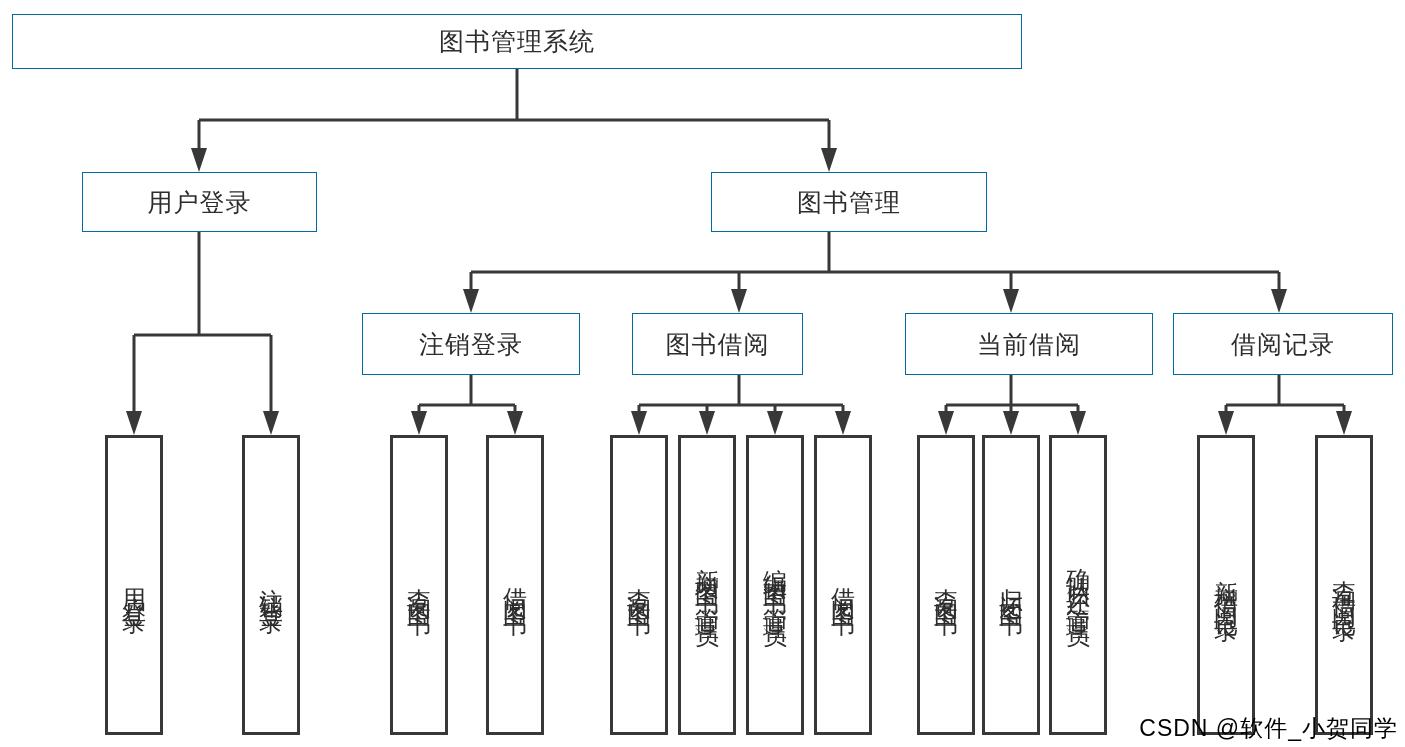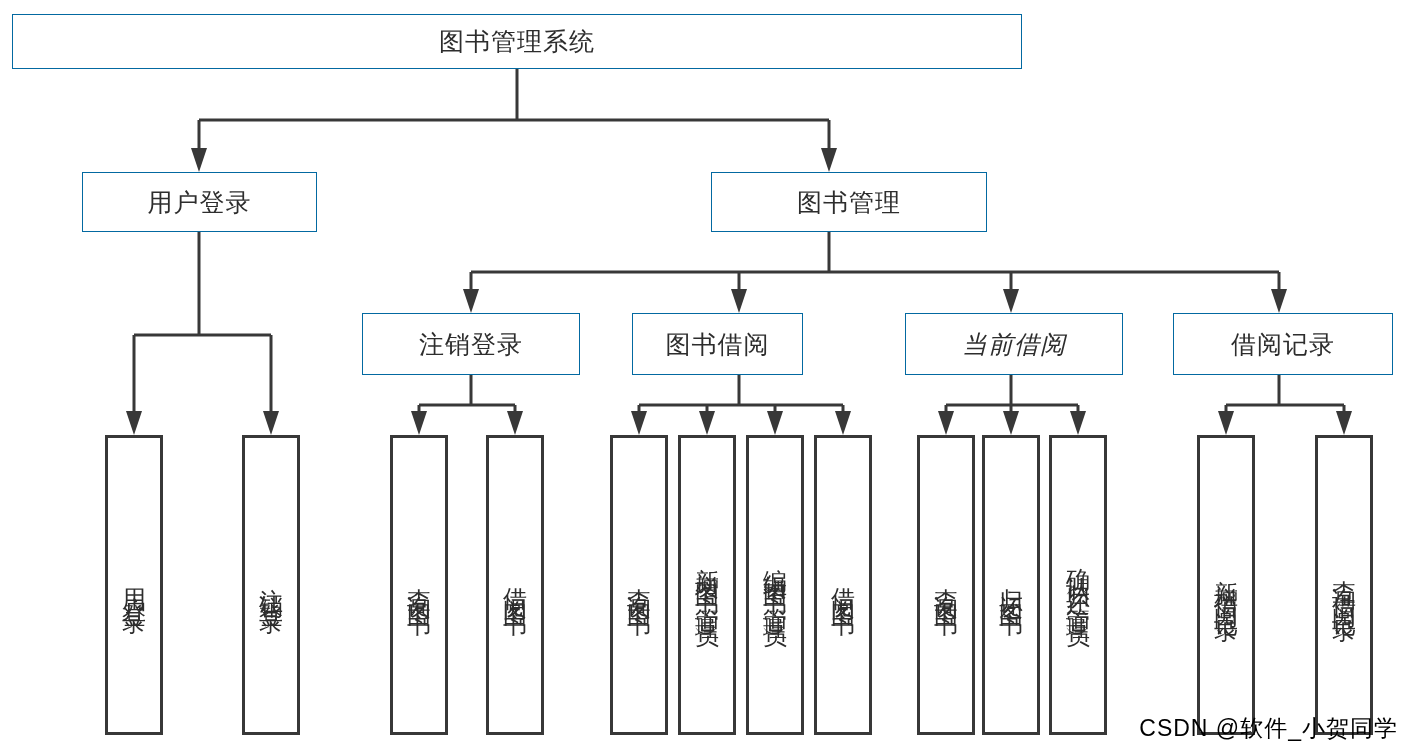--- a/index.html
+++ b/index.html
@@ -117,21 +117,21 @@
     <polygon class="carrow" points="1344,435 1336,411 1352,411"></polygon>
   </svg>
 
   <div class="node" style="left:12px; top:14px; width:1010px; height:55px;">图书管理系统</div>
 
   <div class="node" style="left:82px; top:172px; width:235px; height:60px;">用户登录</div>
   <div class="node" style="left:711px; top:172px; width:276px; height:60px;">图书管理</div>
 
   <div class="node" style="left:362px; top:313px; width:218px; height:62px;">注销登录</div>
   <div class="node" style="left:632px; top:313px; width:171px; height:62px;">图书借阅</div>
-  <div class="node" style="left:905px; top:313px; width:218px; height:62px;font-style:italic;">当前借阅</div>
+  <div class="node" style="left:905px; top:313px; width:248px; height:62px;">当前借阅</div>
   <div class="node" style="left:1173px; top:313px; width:220px; height:62px;">借阅记录</div>
 
   <div class="leaf" style="left:105px;">
     <span class="vtext">用户登录</span>
   </div>
   <div class="leaf" style="left:242px;">
     <span class="vtext">注销登录</span>
   </div>
 
   <div class="leaf" style="left:390px;">

